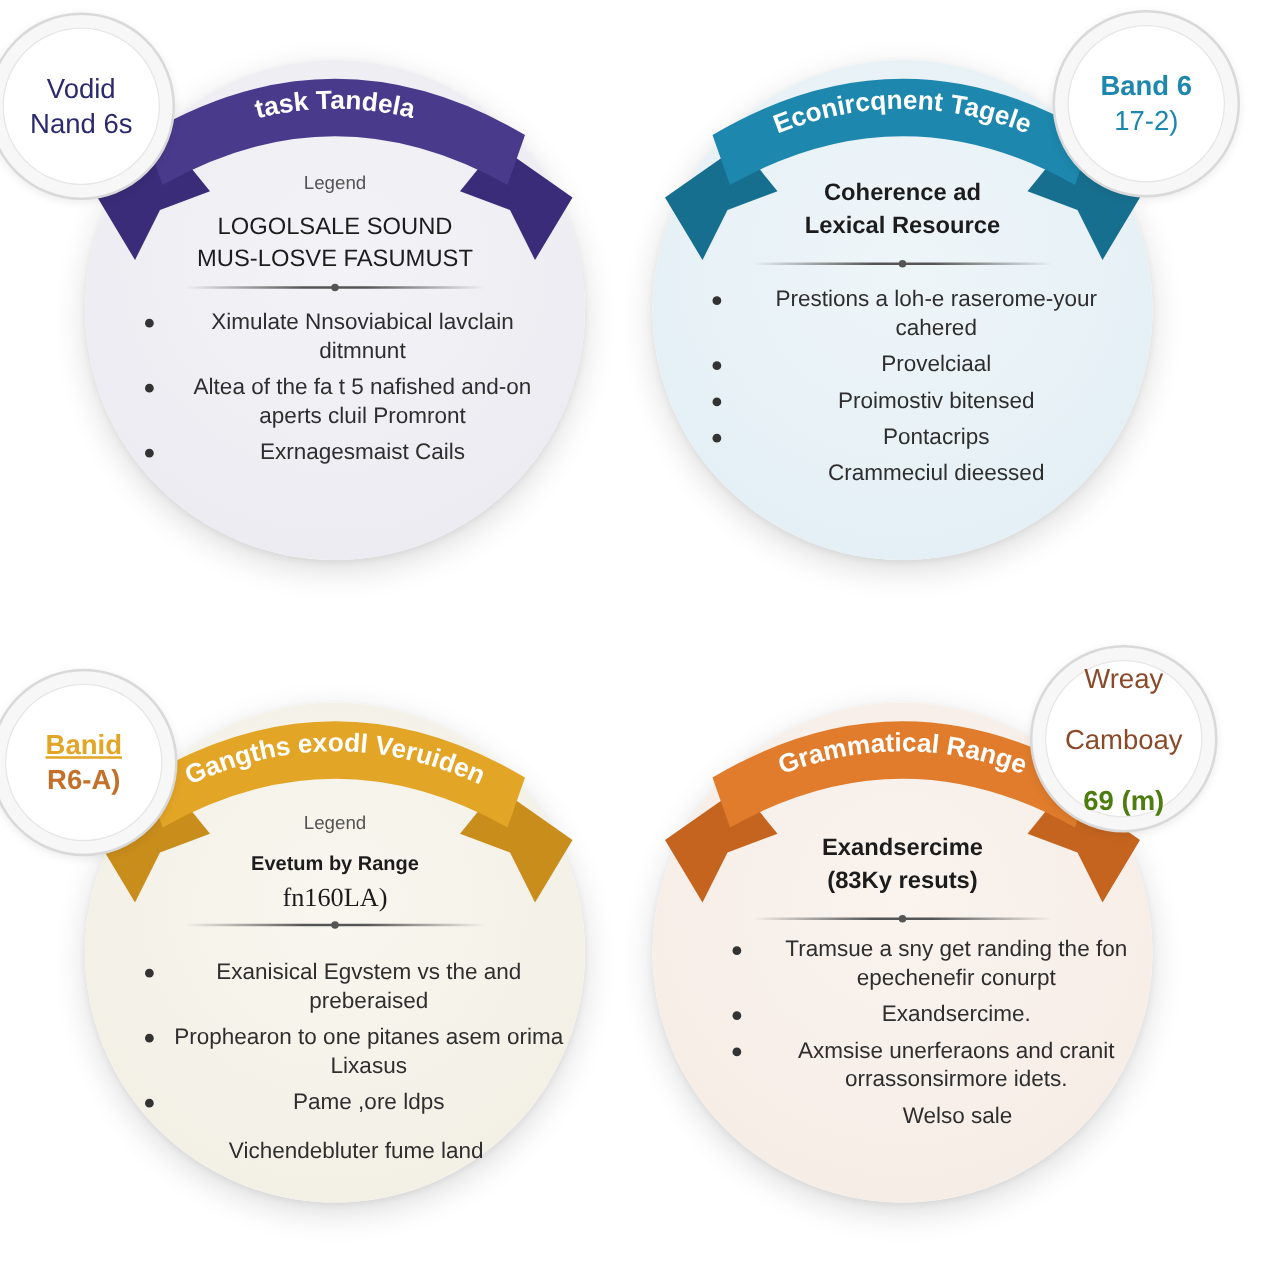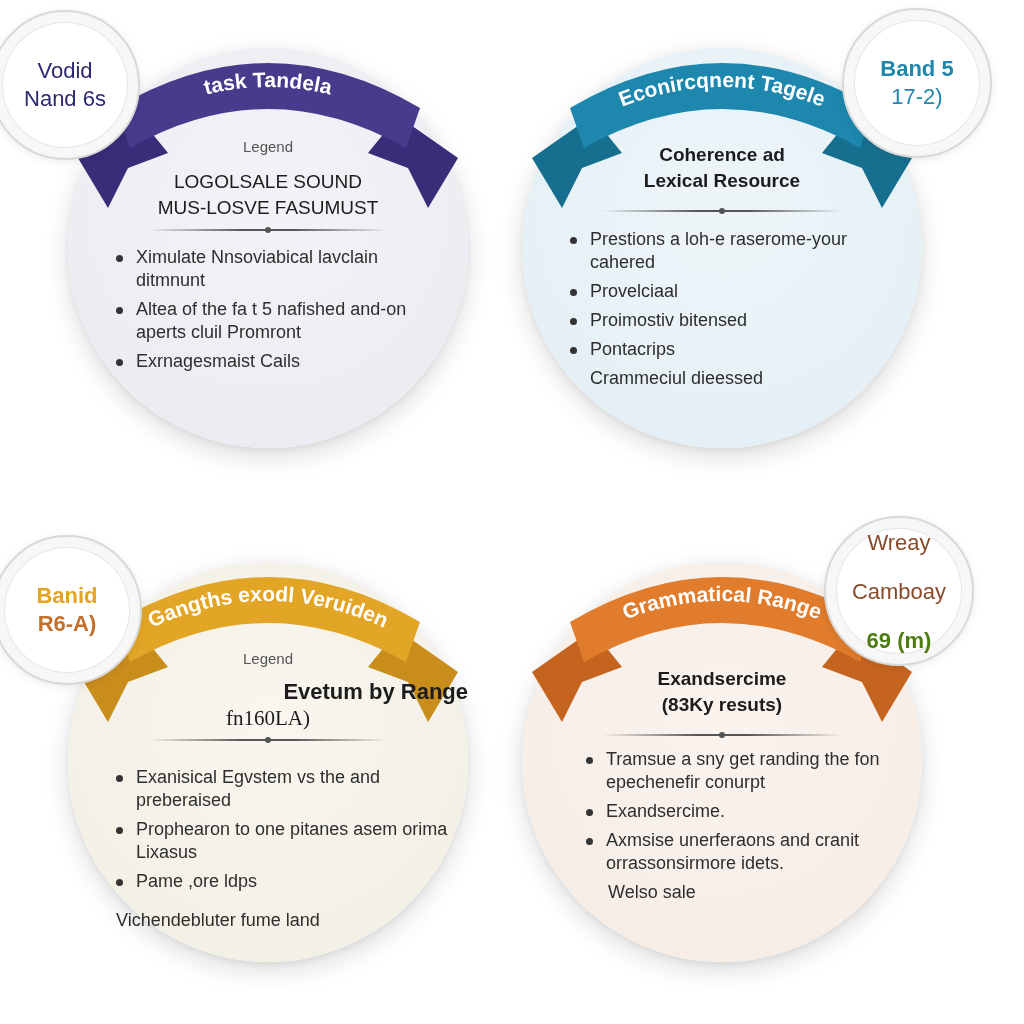--- a/index.html
+++ b/index.html
@@ -25,21 +25,21 @@
 
   .content { position: absolute; left: 0; width: 400px; text-align: center; }
   .legend-small { font-size: 15px; color: #555; }
   .heading { font-size: 19px; line-height: 26px; color: #1c1c1c; }
   .divider { width: 240px; height: 2px; margin: 8px auto 0; position: relative;
     background: linear-gradient(90deg, rgba(0,0,0,0) 0%, #555 40%, #555 60%, rgba(0,0,0,0) 100%); }
   .divider::after { content: ""; position: absolute; left: 50%; top: -2px; width: 6px; height: 6px;
     margin-left: -3px; border-radius: 50%; background: #555; }
 
   .bullets { position: absolute; text-align: left; font-size: 18px; line-height: 23px; color: #2e2e2e; }
-  .bullets li { list-style: none; position: relative; padding-left: 22px; margin-bottom: 6px; }
+  .bullets li { list-style: none; position: relative; padding-left: 22px; margin-bottom: 6px; text-align: center; }
   .bullets li.dot::before { content: ""; position: absolute; left: 2px; top: 9px; width: 7px; height: 7px; border-radius: 50%; background: #333; }
   .bullets li.plain { padding-left: 22px; }
 </style>
 </head>
 <body>
 
 <div class="card" style="left:68px; top:48px;">
   <div class="disc" style="background: radial-gradient(circle at 50% 40%, #f3f3f7 0%, #e9e9f0 100%);"></div>
   <div class="ribbon">
     <svg viewBox="0 0 520 200">
@@ -89,52 +89,52 @@
   </div>
   <ul class="bullets" style="left:46px; top:180px; width:340px;">
     <li class="dot">Prestions a loh-e raserome-your cahered</li>
     <li class="dot">Provelciaal</li>
     <li class="dot">Proimostiv bitensed</li>
     <li class="dot">Pontacrips</li>
     <li class="plain">Crammeciul dieessed</li>
   </ul>
 </div>
 <div class="badge" style="left:842px; top:8px; color:#1d87ad; font-weight:bold;">
-  <div>Band 5</div>
+  <div>Band 6</div>
   <div style="font-weight:normal;">17-2)</div>
 </div>
 
 <div class="card" style="left:68px; top:562px;">
   <div class="disc" style="background: radial-gradient(circle at 50% 40%, #f8f6ee 0%, #f1eee3 100%);"></div>
   <div class="ribbon">
     <svg viewBox="0 0 520 200">
       <defs>
           <path id="arc3" d="M120,118 Q260,40 400,118"></path>
         </defs>
       <polygon points="70,150 130,108 160,145 120,160 100,200" fill="#c98d1c"></polygon>
       <polygon points="450,150 390,108 360,145 400,160 420,200" fill="#c98d1c"></polygon>
       <path d="M108,100 Q260,10 412,100 L398,140 Q260,62 122,140 Z" fill="#e3a526"></path>
       <text class="ribbon-text"><textPath href="#arc3" startOffset="50%" text-anchor="middle">Gangths exodl Veruiden</textPath></text>
     </svg>
   </div>
   <div class="content" style="top:88px;">
     <div class="legend-small">Legend</div>
-    <div class="heading" style="font-size:22px; font-weight:bold; margin-top:12px;text-align:right;">Evetum by Range</div>
+    <div class="heading" style="font-size:16px; font-weight:bold; margin-top:12px;">Evetum by Range</div>
     <div class="heading" style="font-family:'Liberation Serif', serif; font-size:21px;">fn160LA)</div>
     <div class="divider"></div>
   </div>
   <ul class="bullets" style="left:46px; top:204px; width:340px;">
     <li class="dot">Exanisical Egvstem vs the and preberaised</li>
     <li class="dot">Prophearon to one pitanes asem orima Lixasus</li>
     <li class="dot">Pame ,ore ldps</li>
     <li class="plain" style="padding-left:2px;margin-top:16px;">Vichendebluter fume land</li>
   </ul>
 </div>
 <div class="badge" style="left:-8px; top:535px; font-weight:bold;">
-  <div style="color:#e3a526;">Banid</div>
+  <div style="color:#e3a526;text-decoration:underline;">Banid</div>
   <div style="color:#c2702a;">R6-A)</div>
 </div>
 
 <div class="card" style="left:522px; top:562px;">
   <div class="disc" style="background: radial-gradient(circle at 50% 40%, #faf3ee 0%, #f4ebe3 100%);"></div>
   <div class="ribbon">
     <svg viewBox="0 0 520 200">
       <defs>
           <path id="arc4" d="M120,118 Q260,40 400,118"></path>
         </defs>

